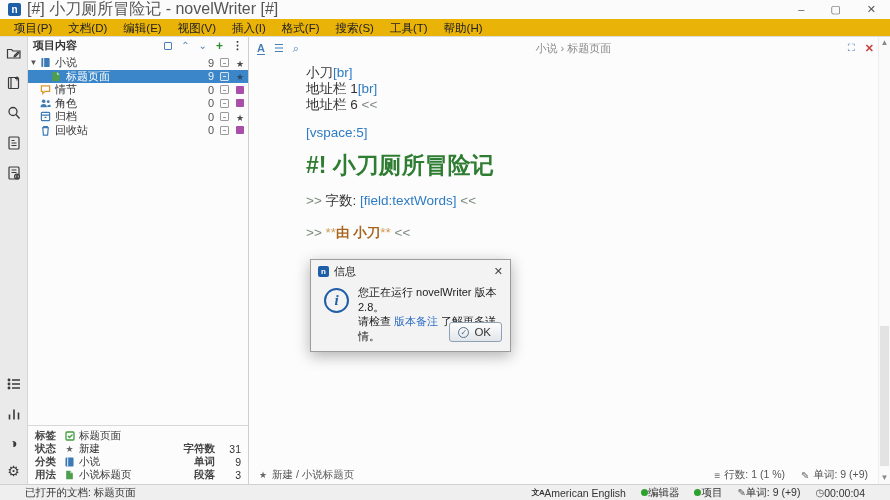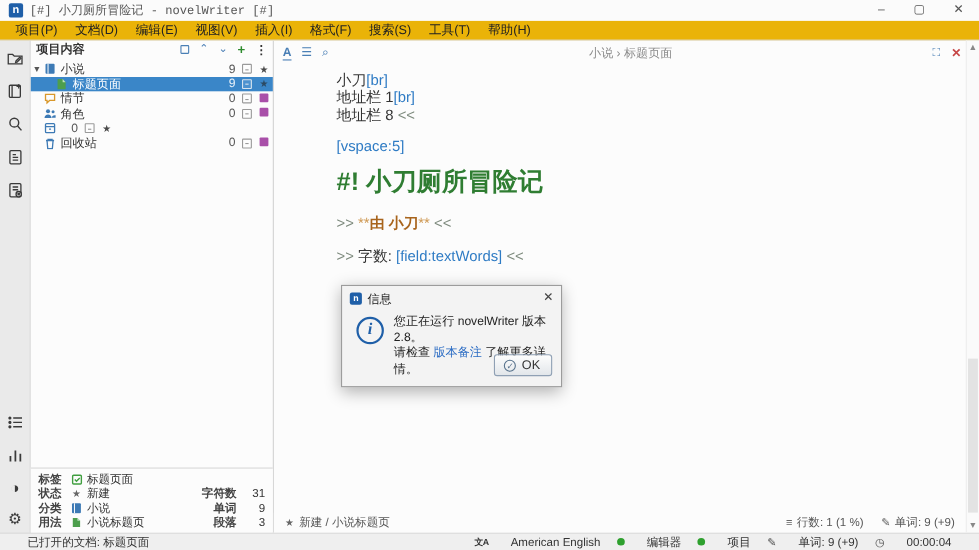--- a/index.html
+++ b/index.html
@@ -2,41 +2,41 @@
 <html><head>
 <meta charset="utf-8">
 <style>
   * { box-sizing: border-box; margin: 0; padding: 0; }
   body { font-family: "Liberation Sans", sans-serif; background:#888; }
   #app { position:relative; width:890px; height:500px; background:#fcfcfc; overflow:hidden; font-family:"Liberation Sans", sans-serif; }
 
   
   .titlebar { height:19px; background:#fbfbfb; display:flex; align-items:center; padding:0 8px; gap:6px; }
   .app-icon { width:13px; height:13px; background:#1f5fa8; border-radius:2px; color:#fff; font-size:10px; font-weight:bold; display:flex; align-items:center; justify-content:center; line-height:1; }
-  .titlebar .title { font-size:11px; color:#555;font-family:Liberation Mono, monospace; }
+  .titlebar .title { font-size:16px; color:#555; }
   .win-controls { margin-left:auto; display:flex; gap:26px; padding-right:6px; }
   .win-controls span { font-size:11px; color:#555; line-height:1; cursor:default; }
 
   
   .menubar { height:18px; background:#eab308; border-bottom:1px solid #dcdcdc; display:flex; align-items:center; padding-left:6px; }
   .menu-item { font-size:11.5px; color:#222; padding:0 8px; line-height:18px; }
 
   
   .main { display:flex; height:447px; }
 
   
   .sidebar { width:28px; background:#eaeaea; border-right:1px solid #d6d6d6; display:flex; flex-direction:column; align-items:center; padding:8px 0 6px; gap:14px; }
   .sidebar .grow { flex:1; }
   .sb-icon { width:16px; height:16px; display:flex; align-items:center; justify-content:center; color:#3a3a3a; }
   .sb-icon svg { display:block; }
   .sb-glyph { font-size:14px; color:#3a3a3a; line-height:1; }
 
   
   .project-panel { width:221px; background:#fcfcfc; border-right:1px solid #cfcfcf; display:flex; flex-direction:column; }
-  .panel-header { height:15px; display:flex; align-items:flex-end; padding:2px 5px 0 5px; }
+  .panel-header { height:15px; display:flex; align-items:center; padding:2px 5px 0 5px; }
   .panel-title { font-size:11px; font-weight:bold; color:#333; }
   .panel-tools { margin-left:auto; display:flex; align-items:center; gap:9px; }
   .pt-icon { font-size:10px; line-height:1; color:#4a7fb5; }
   .pt-sq { width:8px; height:8px; border:1.4px solid #4a7fb5; border-radius:1px; }
   .pt-plus { color:#2e8b2e; font-weight:bold; font-size:12px; }
   .pt-kebab { color:#333; font-size:11px; font-weight:bold; }
 
   .tree { margin-top:4px; }
   .tree-row { height:13.5px; display:flex; align-items:center; font-size:11px; color:#333; padding-right:3px; }
   .tree-row.selected { background:#3a86c8; color:#fff; }
@@ -111,21 +111,21 @@
   .dlg-body { display:flex; gap:9px; padding:4px 8px 0 13px; align-items:flex-start; }
   .info-icon { width:25px; height:25px; border:2px solid #1f5fa8; border-radius:50%; color:#1f5fa8; font-family:"Liberation Serif", serif; font-style:italic; font-weight:bold; font-size:15px; display:flex; align-items:center; justify-content:center; flex:none; margin-top:3px; }
   .dlg-text { font-size:11px; color:#222; line-height:14.5px; }
   .dlg-link { color:#2b6cc4; }
   .ok-btn { position:absolute; right:8px; bottom:9px; height:20px; padding:0 10px 0 8px; display:flex; align-items:center; gap:5px; font-size:11.5px; color:#333; background:linear-gradient(#fdfdfd,#e2e6ea); border:1px solid #8fa0b4; border-radius:3px; }
   .ok-check { width:11px; height:11px; border:1px solid #57728c; border-radius:50%; color:#57728c; font-size:8px; line-height:9px; text-align:center; }
 
   
   .statusbar { height:16px; background:#efefef; border-top:1px solid #d0d0d0; display:flex; align-items:center; padding:0 25px; font-size:10.5px; color:#333; }
   .st-right { margin-left:auto; display:flex; align-items:center; gap:15px; }
-  .st-item { display:flex; align-items:center; gap:20px; }
+  .st-item { display:flex; align-items:center; gap:0; }
   .st-dot { width:7px; height:7px; border-radius:50%; background:#2ea02e; }
   .st-lang-icon { font-size:8px; font-weight:bold; color:#333; letter-spacing:-0.5px; }
   .st-glyph { font-size:10px; color:#555; }
 </style>
 </head>
 <body>
 
 <div id="app">
 
   <div class="titlebar">
@@ -276,20 +276,21 @@
         </div>
 
         <div class="tree-row">
           <span class="tw-indent"></span>
           <span class="t-icon">
             <svg width="11" height="11" viewBox="0 0 12 12" fill="none" stroke="#3d7ab5" stroke-width="1.3">
                 <rect x="1.5" y="1.5" width="9" height="9" rx="1"></rect>
                 <path d="M1.5 4.5h9M5 7h2"></path>
               </svg>
           </span>
+          <span class="t-label">归档</span>
           <span class="t-count">0</span>
           <span class="t-active"></span>
           <span class="t-flag"><span class="t-star">★</span></span>
         </div>
 
         <div class="tree-row">
           <span class="tw-indent"></span>
           <span class="t-icon">
             <svg width="11" height="11" viewBox="0 0 12 12" fill="none" stroke="#3d7ab5" stroke-width="1.3">
                 <path d="M2 3h8M4 3V1.8h4V3M3 3l.7 8h4.6L9 3"></path>
@@ -367,25 +368,25 @@
         <span class="breadcrumb">小说 › 标题页面</span>
         <span class="eh-right">
           <span class="eh-expand">⛶</span>
           <span class="eh-close">✕</span>
         </span>
       </div>
 
       <div class="ed-body">
         <div class="ln"><span>小刀</span><span class="tag">[br]</span></div>
         <div class="ln"><span>地址栏 1</span><span class="tag">[br]</span></div>
-        <div class="ln"><span>地址栏 8 </span><span class="mark">&lt;&lt;</span></div>
+        <div class="ln"><span>地址栏 6 </span><span class="mark">&lt;&lt;</span></div>
         <div class="ln vspace"><span class="tag">[vspace:5]</span></div>
         <div class="doc-title">#! 小刀厕所冒险记</div>
+        <div class="ln words-line"><span class="mark">&gt;&gt; </span><span>字数: </span><span class="tag">[field:textWords]</span><span class="mark"> &lt;&lt;</span></div>
         <div class="ln byline"><span class="mark">&gt;&gt; </span><span class="ast">**</span><span class="bold-orange">由 小刀</span><span class="ast">**</span><span class="mark"> &lt;&lt;</span></div>
-        <div class="ln words-line"><span class="mark">&gt;&gt; </span><span>字数: </span><span class="tag">[field:textWords]</span><span class="mark"> &lt;&lt;</span></div>
       </div>
 
       <div class="ed-footer">
         <span class="ef-left">
           <span class="ef-star">★</span>
           <span>新建 / 小说标题页</span>
         </span>
         <span class="ef-right">
           <span class="ef-item">
             <span class="ef-glyph">≡</span>

